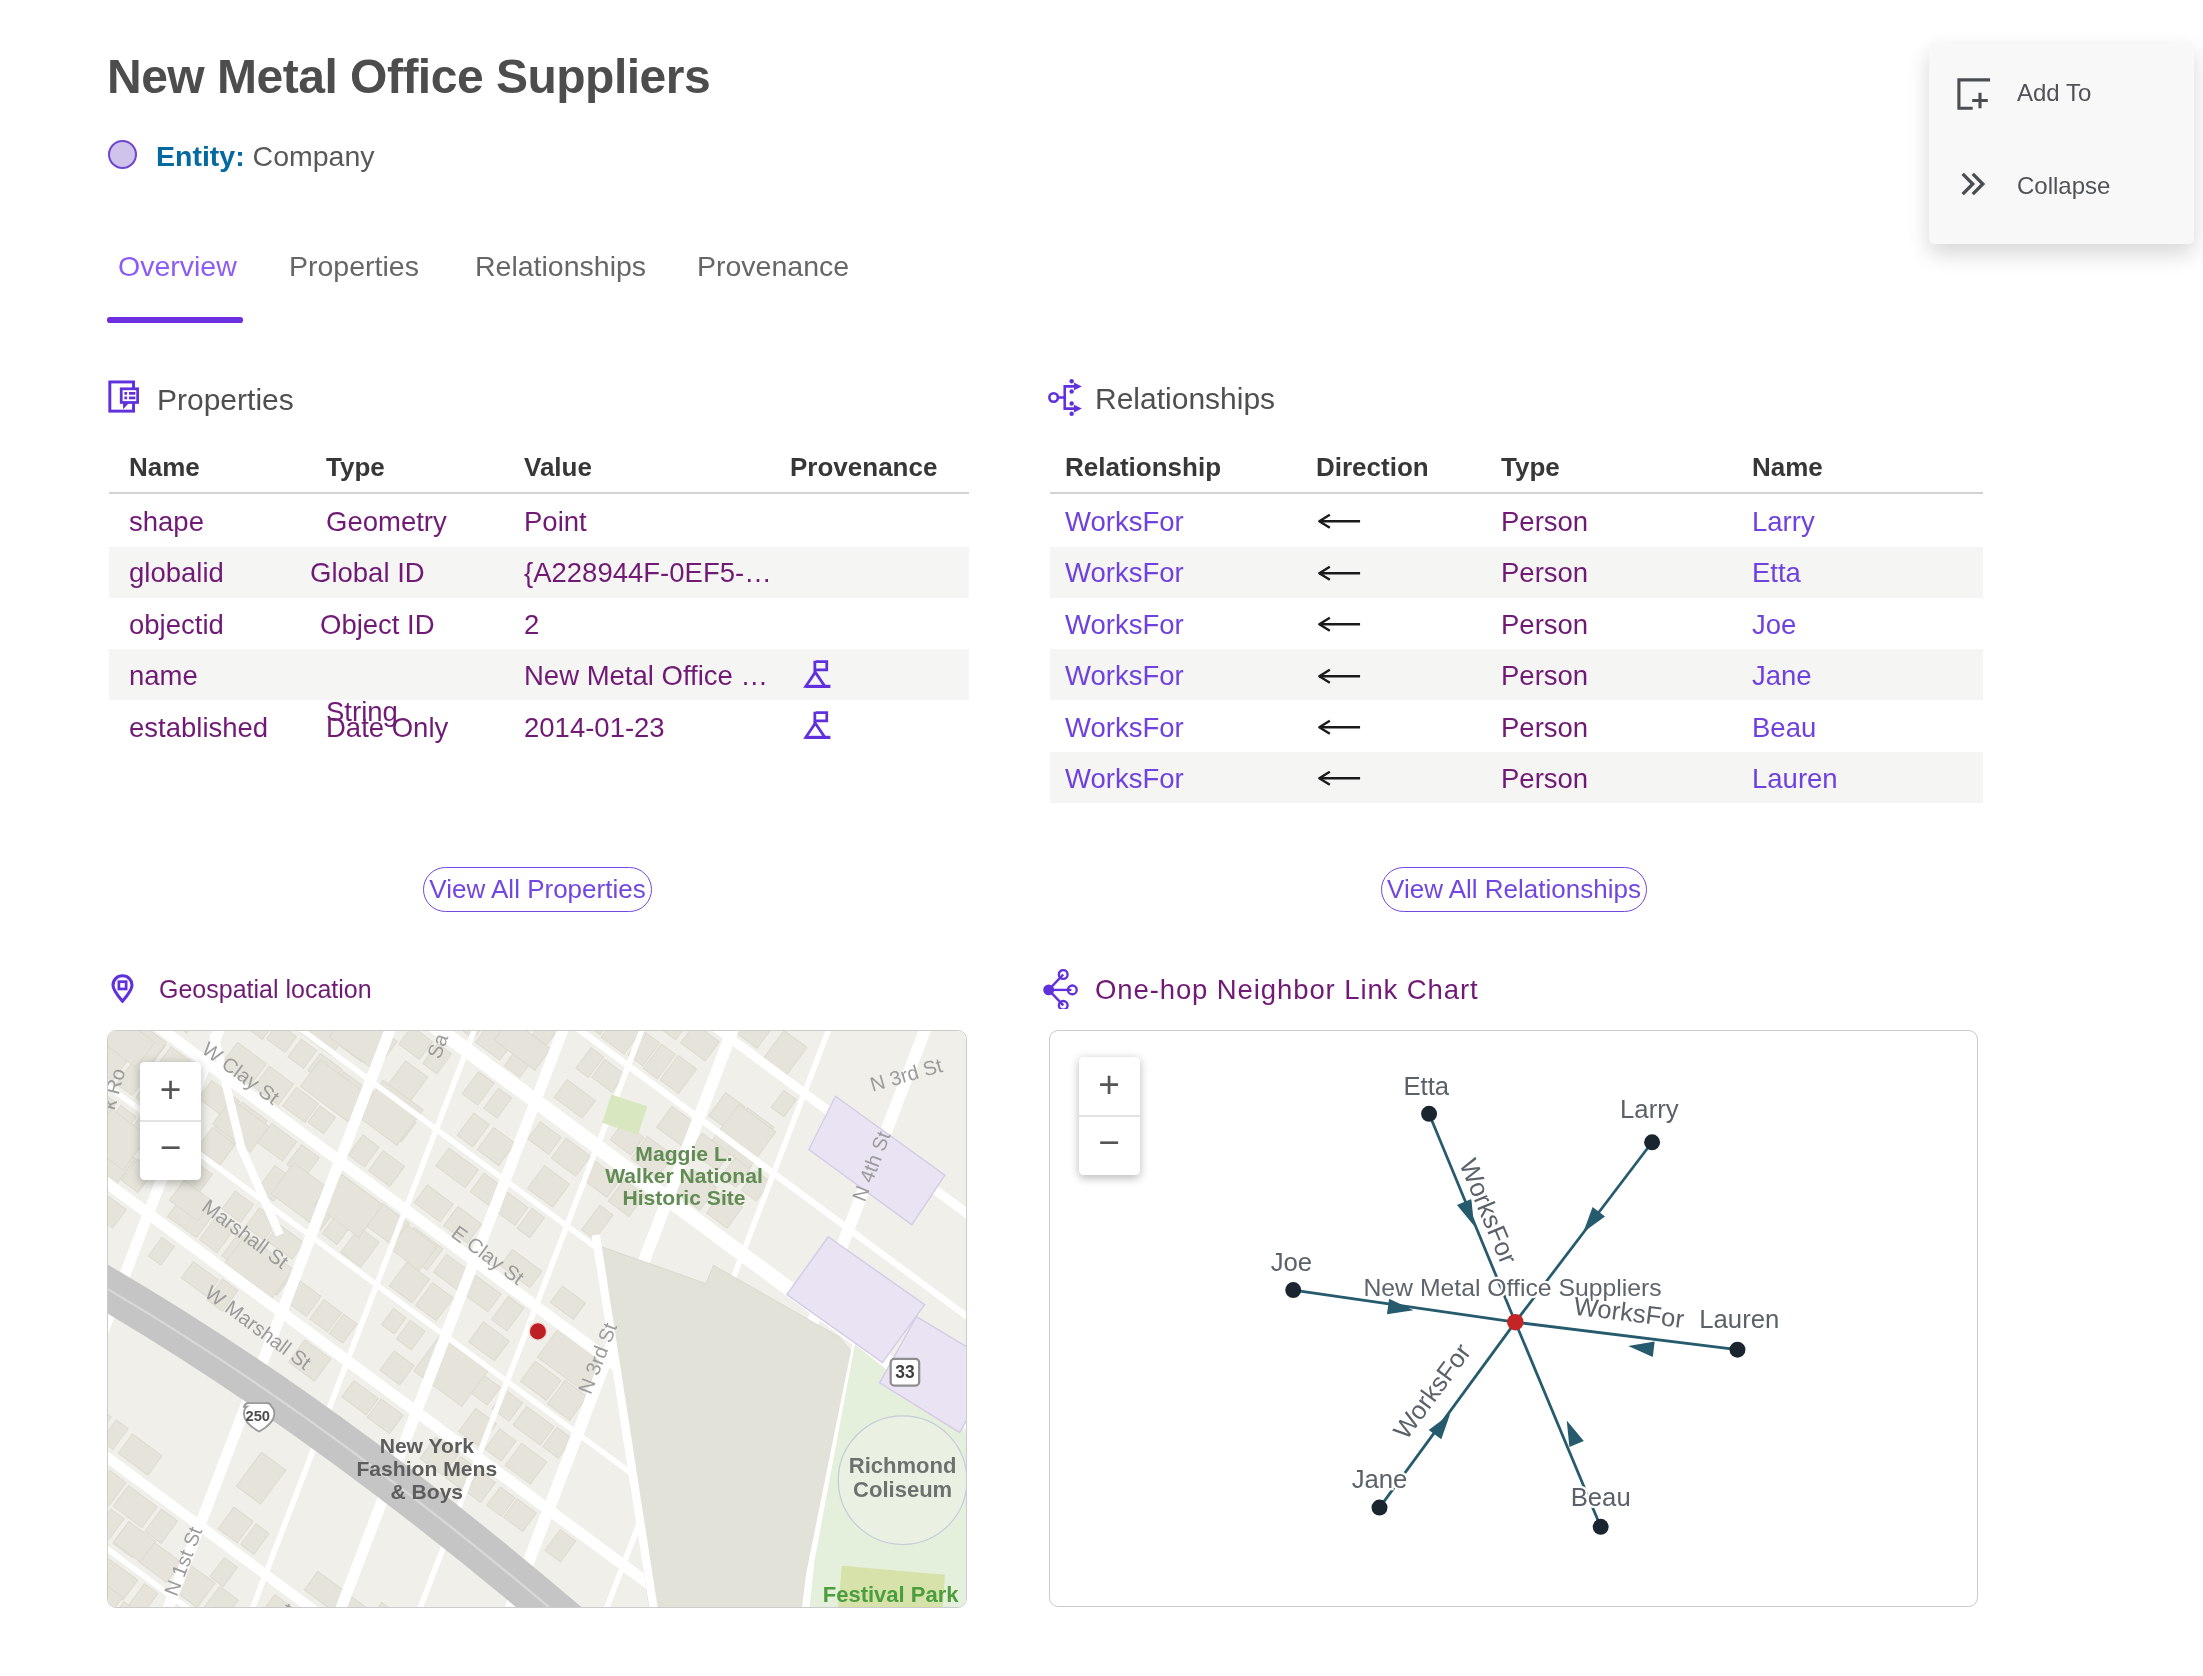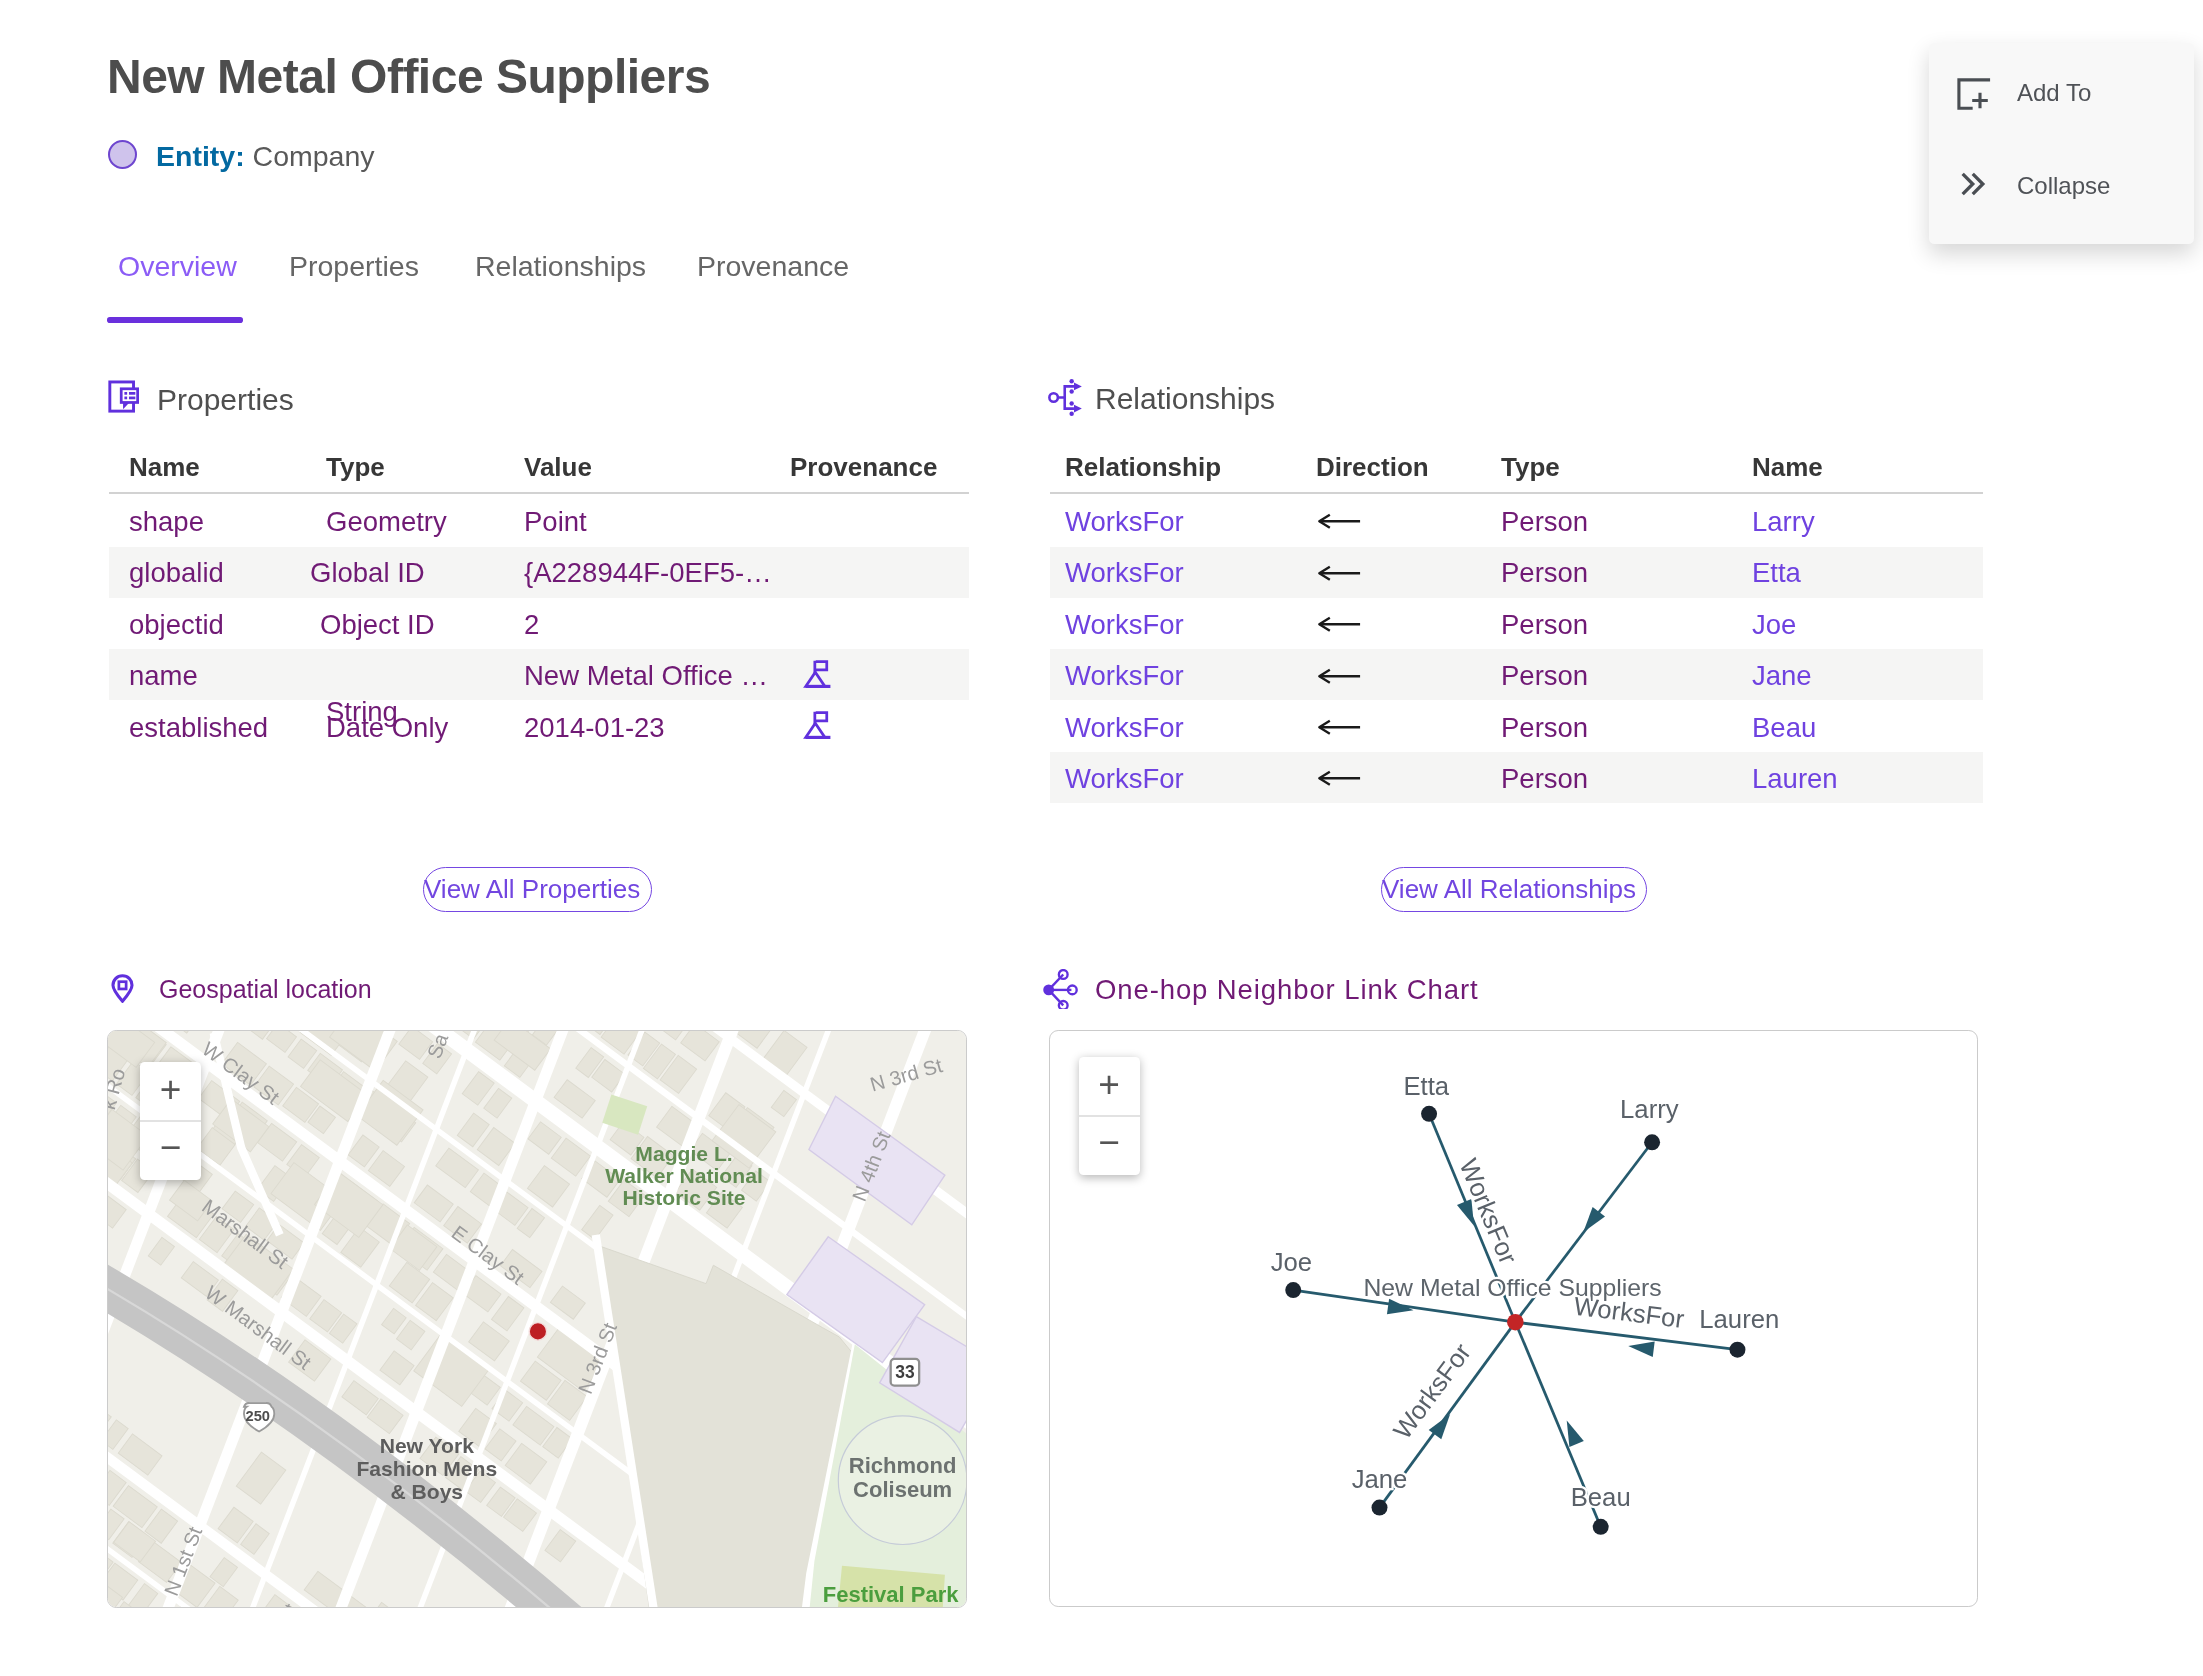--- a/index.html
+++ b/index.html
@@ -11,21 +11,21 @@
 .tab{font-size:28.5px;color:#666;top:250px}
 .tab.active{color:#8b5cf6}
 .tabline{left:107px;top:317px;width:136px;height:5.5px;background:#6a30dd;border-radius:2.8px}
 .sechead{font-size:30px;color:#4f4f4f}
 .thead{font-size:26px;font-weight:700;color:#373737}
 .cell{font-size:27.5px;color:#701a75}
 .link{font-size:27.5px;color:#6f42e0}
 .rowband{left:109px;width:860px;height:51px;background:#f5f5f4}
 .rowband.r{left:1050px;width:933px}
 .divline{height:1.8px;background:#d2d2d2;top:492px}
-.vbtn{top:867px;height:43px;border:1.8px solid #7547e2;border-radius:24px;color:#7246e0;font-size:26px;line-height:43px;text-align:left;background:#fff;white-space:nowrap}
+.vbtn{top:867px;height:43px;border:1.8px solid #7547e2;border-radius:24px;color:#7246e0;font-size:26px;line-height:43px;text-align:center;background:#fff;white-space:nowrap}
 .panel{border:1.8px solid #cbcbcb;border-radius:9.2px;background:#fff}
 .zoomctl{width:61px;background:#fff;border-radius:4.6px;box-shadow:0 2.8px 9.2px rgba(0,0,0,.28)}
 .zoomctl .zb{height:58px;text-align:center;font-size:37px;color:#555;line-height:55px;font-weight:400}
 .zoomctl .sep{height:1.8px;background:#e2e2e2}
 .card{left:1929px;top:43px;width:265px;height:201px;background:#f8f8f8;border-radius:5.5px;box-shadow:0 9.2px 22px rgba(0,0,0,.16)}
 .cardtxt{font-size:24px;color:#4f5257}
 </style></head>
 <body>
 <div class="abs title">New Metal Office Suppliers</div>
 <div class="abs entcircle"></div>

